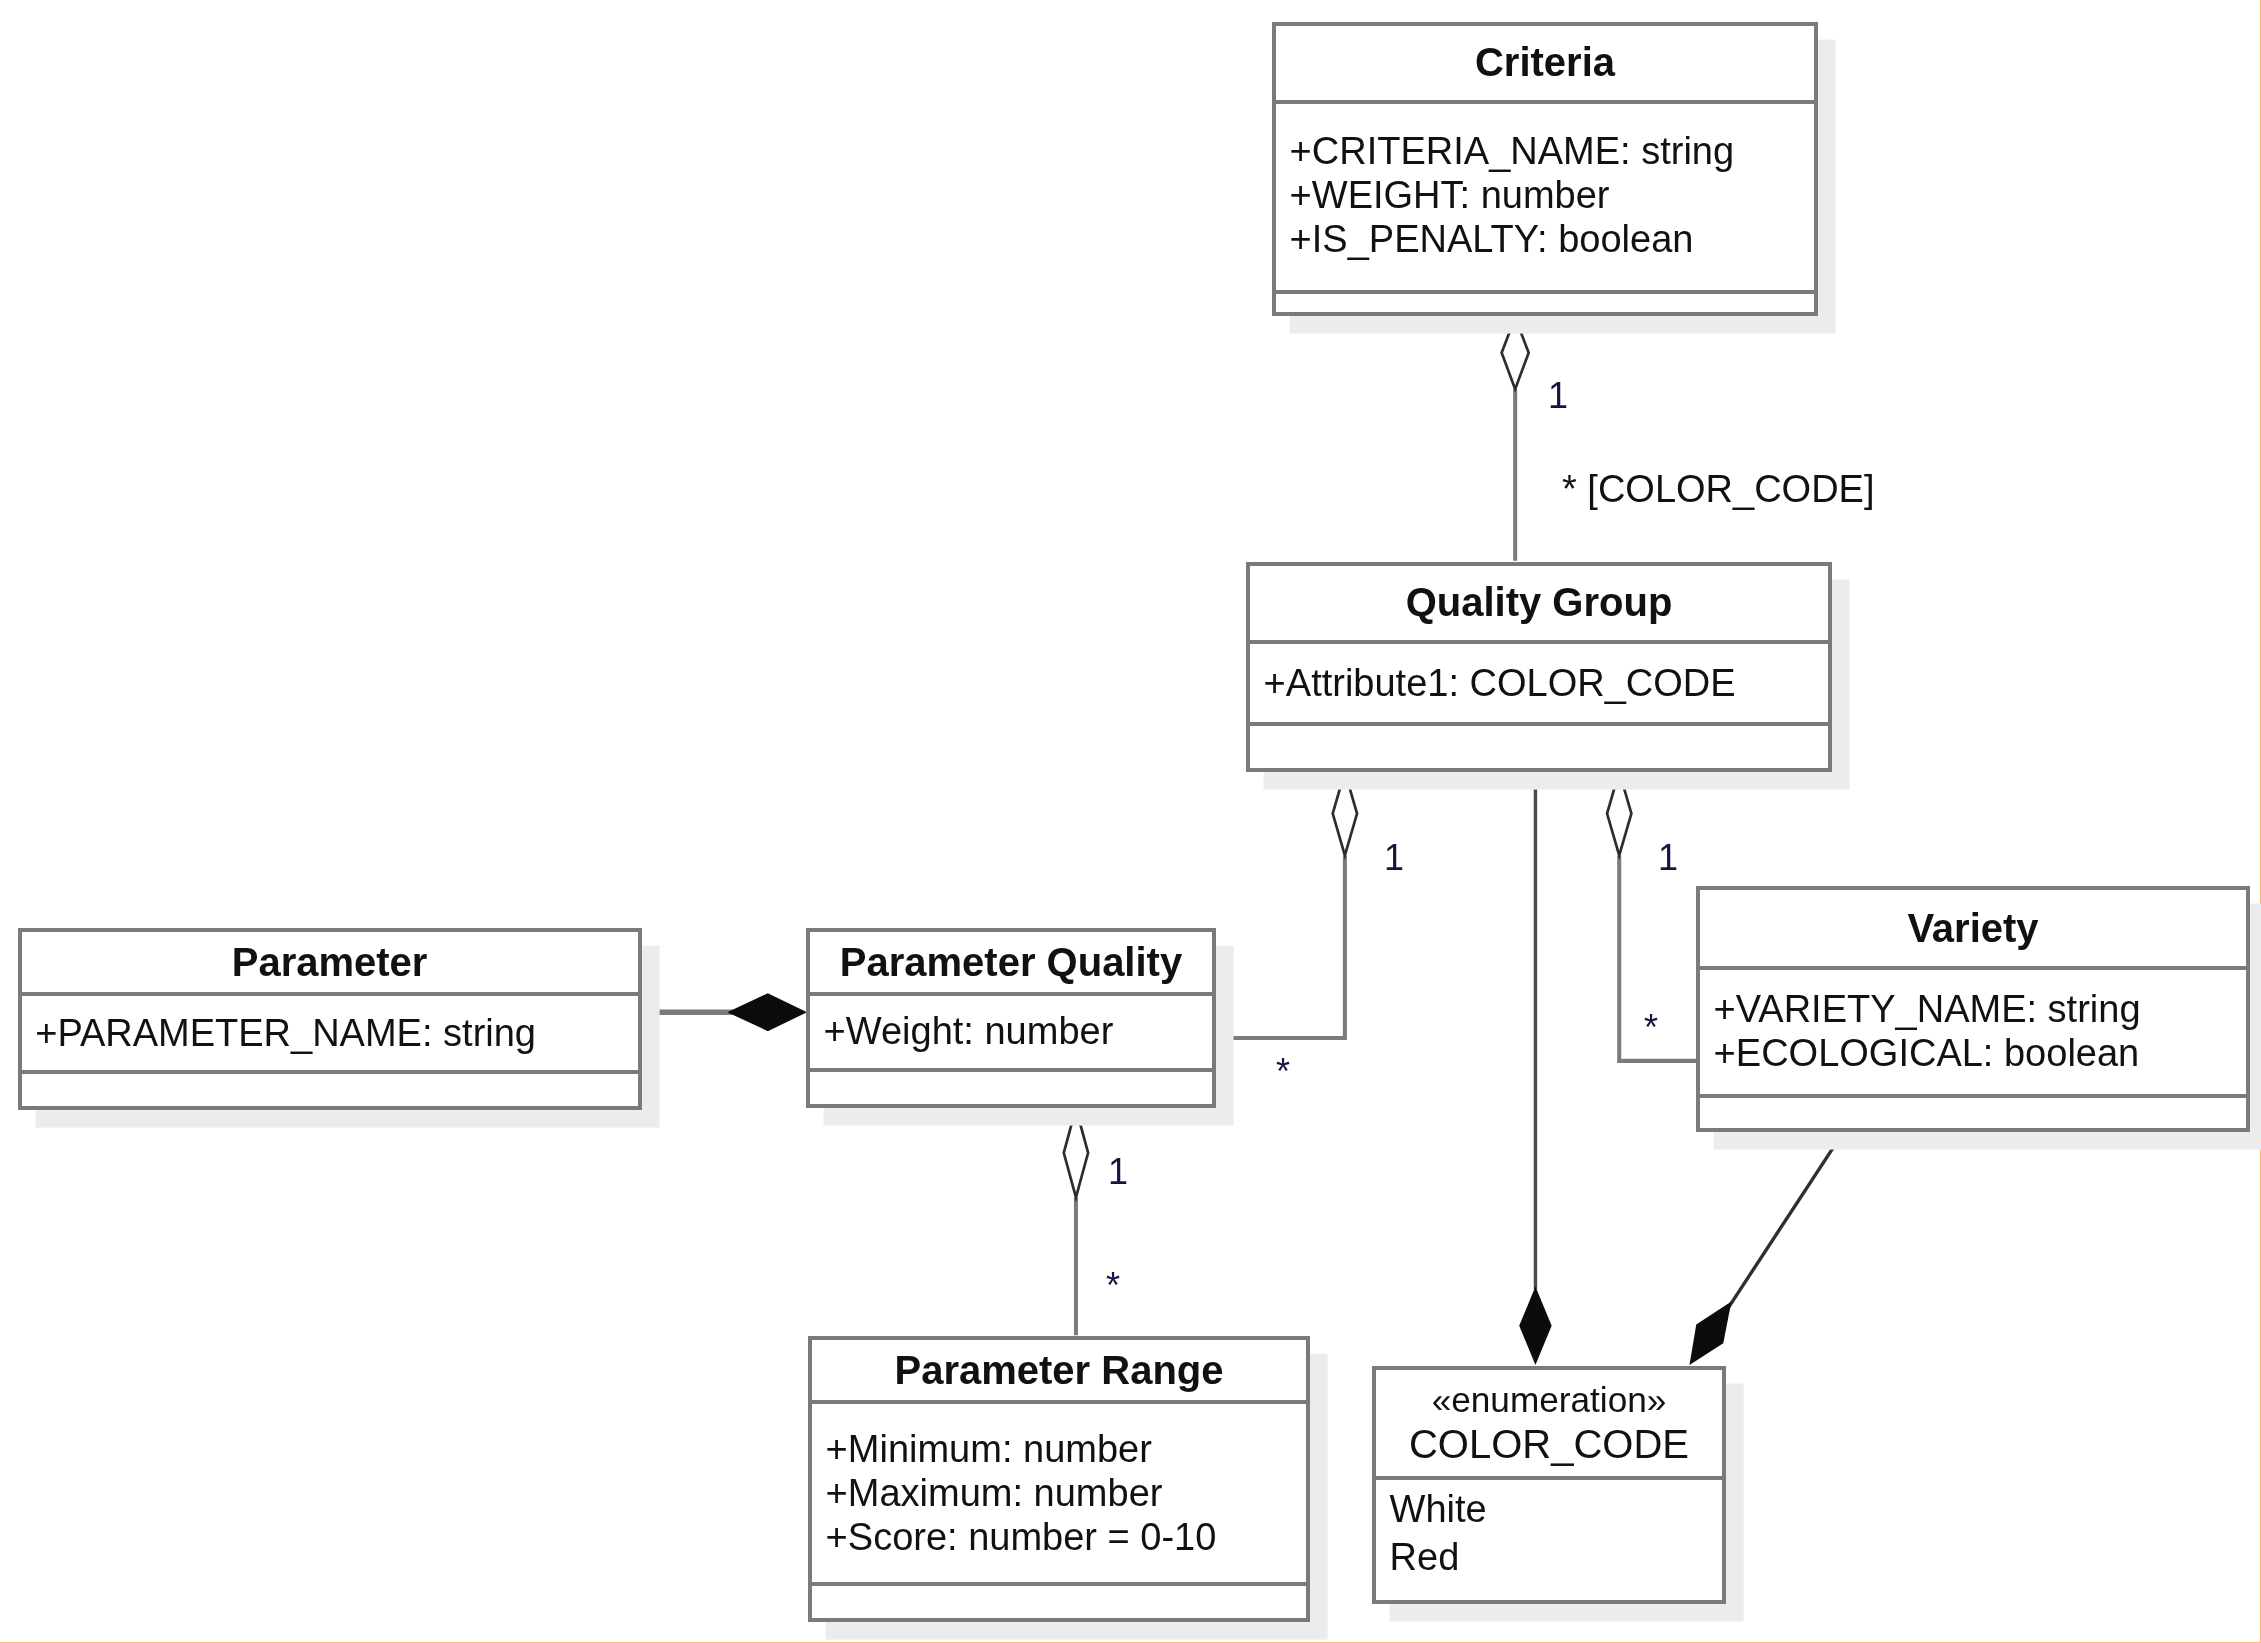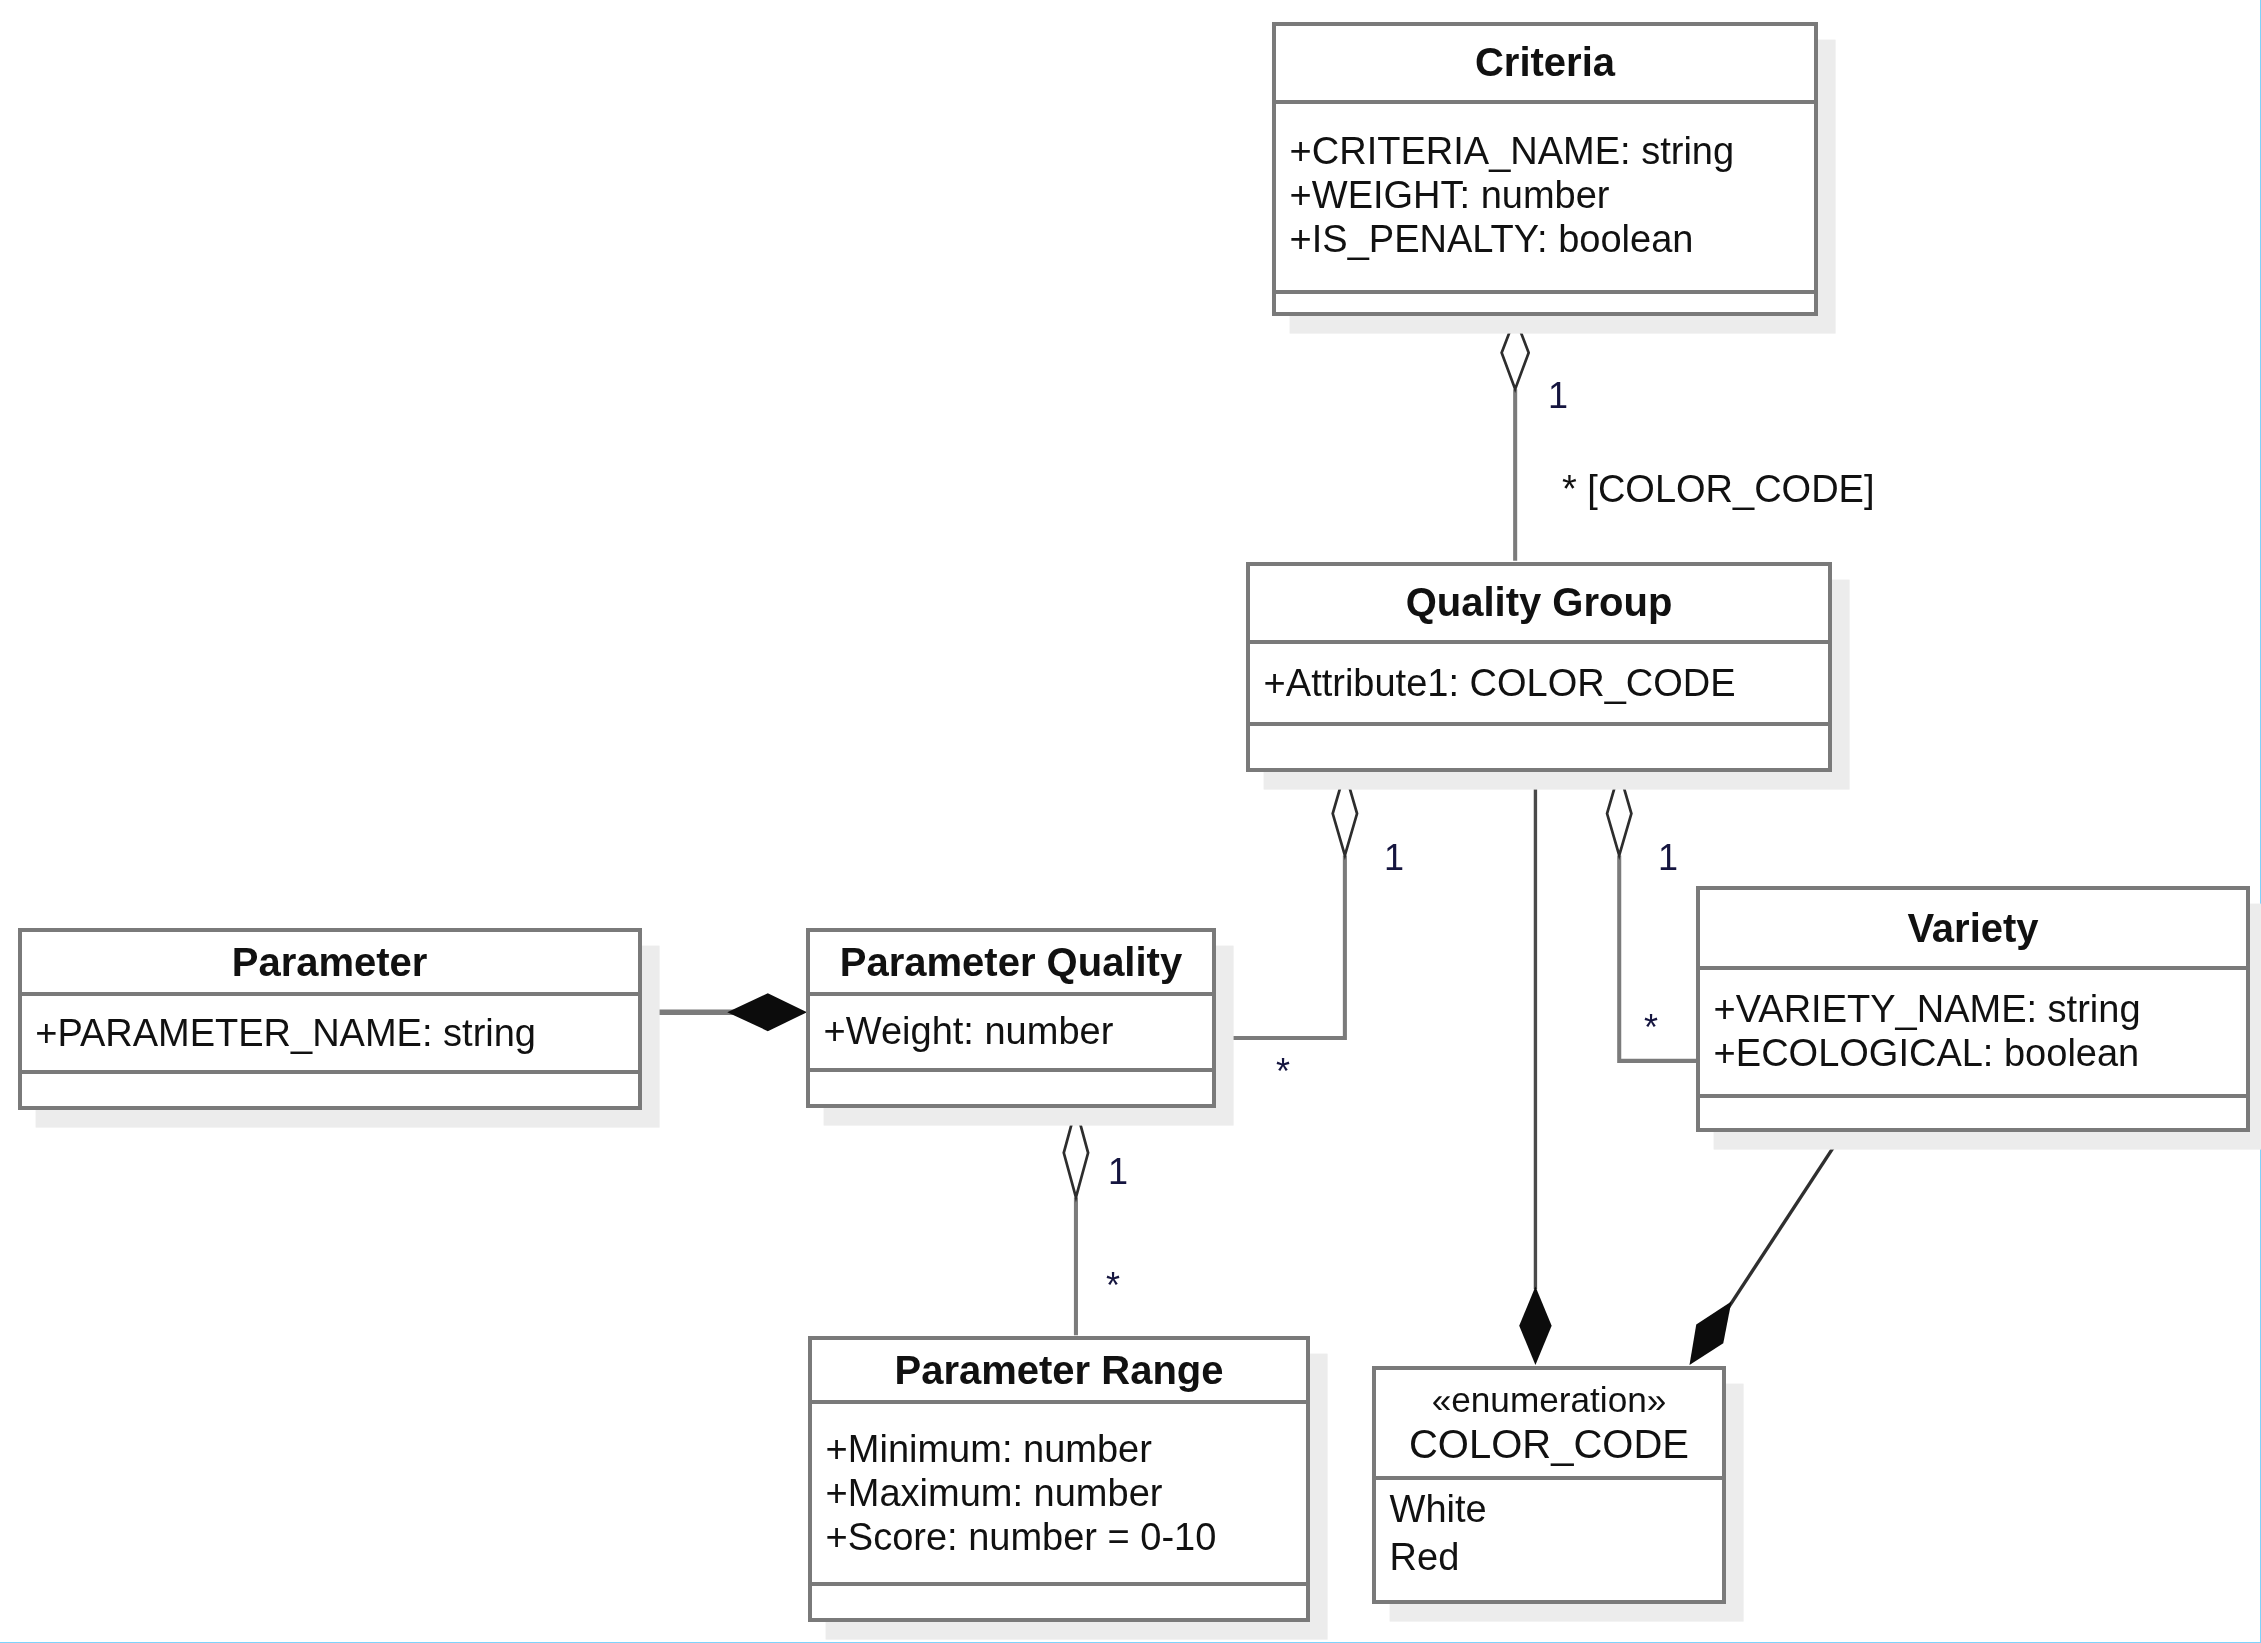--- a/index.html
+++ b/index.html
@@ -1,17 +1,17 @@
 <!DOCTYPE html>
 <html style="font-size:10.8px"><head>
 <meta charset="utf-8">
 <style>
   html,body{margin:0;padding:0;background:#ffffff;}
   body{font-family:"Liberation Sans","DejaVu Sans",sans-serif;}
-  #viewport{position:relative;width:2261px;height:1643px;overflow:hidden;background:#7dd3fc;}
+  #viewport{position:relative;width:2261px;height:1643px;overflow:hidden;background:#fdba74;}
   #stage{position:absolute;left:0;top:0;width:1130px;height:821px;transform:scale(2);transform-origin:0 0;background:#ffffff;}
   #connector-layer{position:absolute;left:0;top:0;z-index:1;}
   .uml-class{
     position:absolute;z-index:2;background:#ffffff;
     border:2.7px solid #7a7a7a;box-sizing:border-box;
     box-shadow:8.8px 8.8px 0 0 #ececec;
     display:flex;flex-direction:column;color:#111;
   }
   .uml-title{
     border-bottom:2.7px solid #7a7a7a;box-sizing:border-box;

